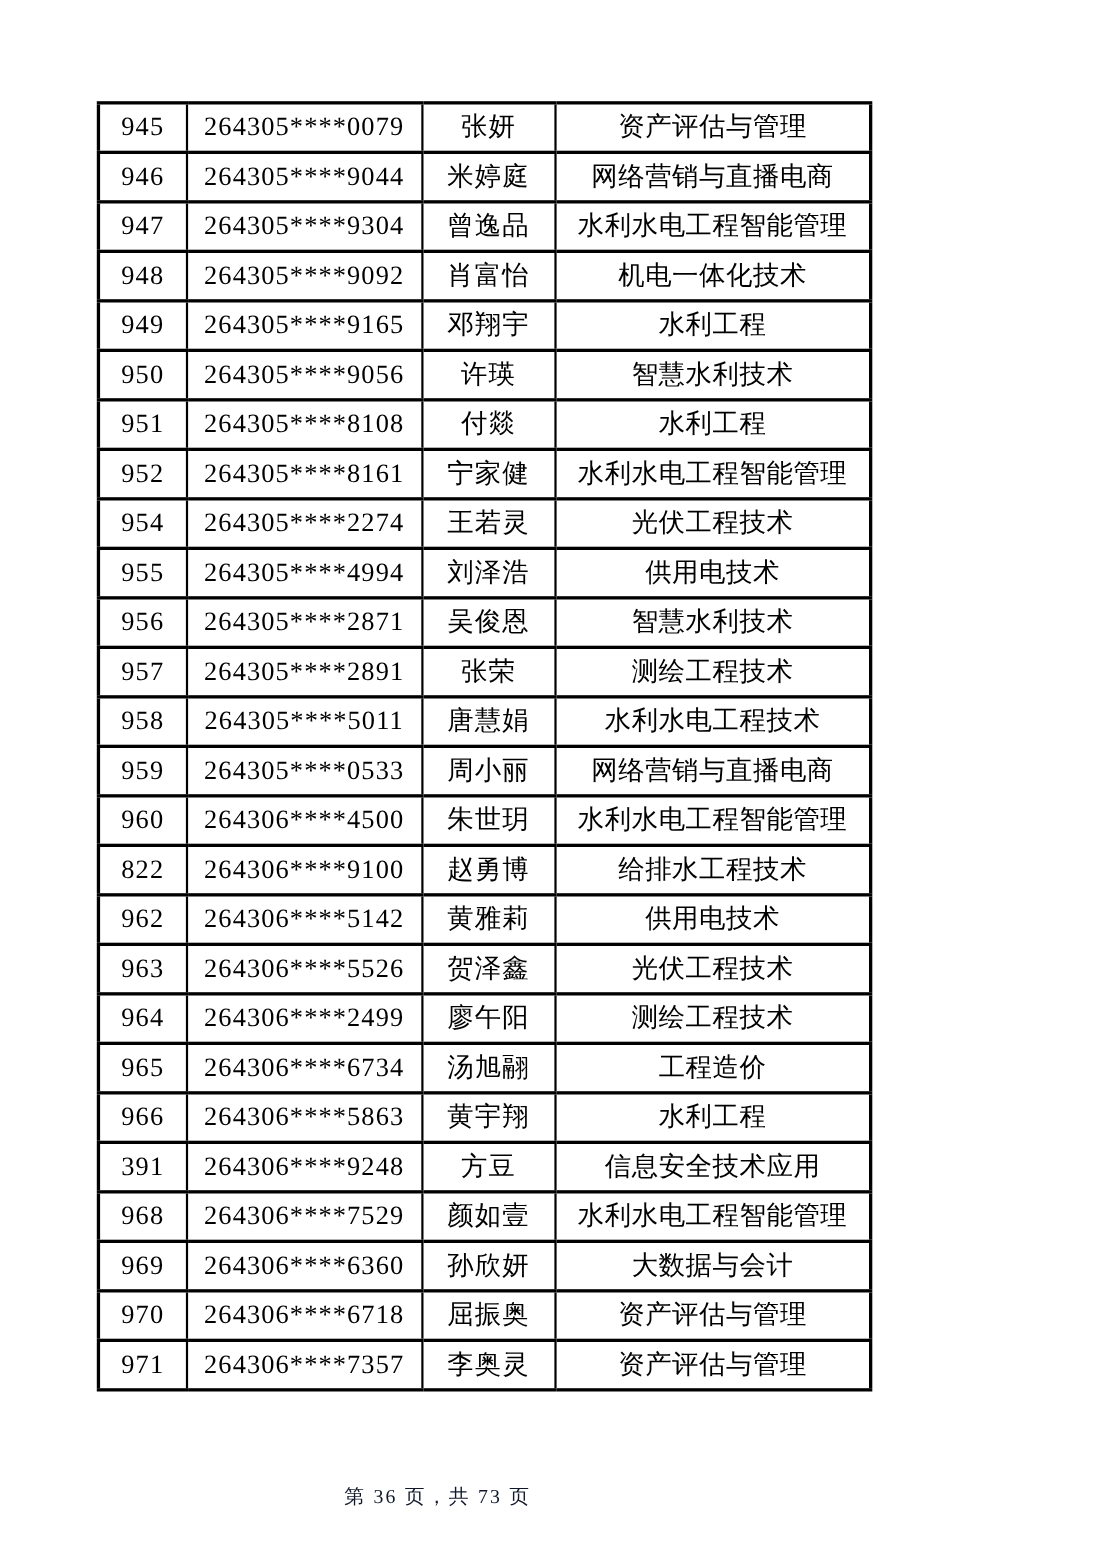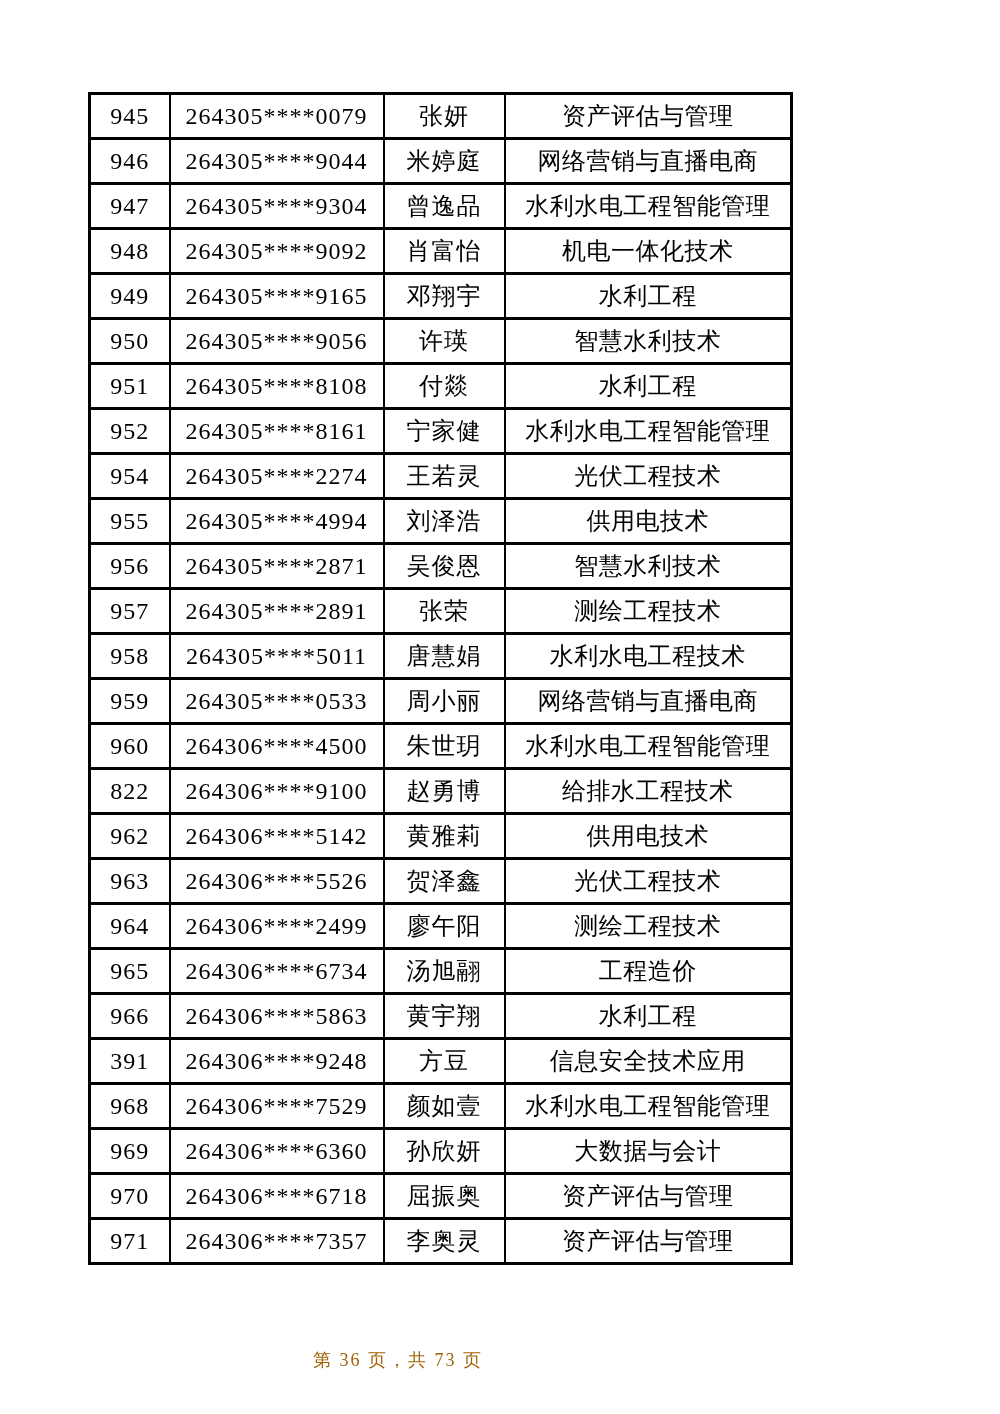--- a/index.html
+++ b/index.html
@@ -45,21 +45,21 @@
   td.col-name  { letter-spacing: 1px; margin-left: 12px; }
   td.col-major { letter-spacing: 0.5px; margin-left: 17px; }
   .footer {
     position: absolute;
     left: 0;
     width: 100%;
     top: 1348px;
     text-align: center;
     font-size: 18px;
     letter-spacing: 2px;
-    color: #a16207;
+    color: #0f172a;
   }
 </style>
 </head>
 <body>
 
 <div class="page">
 
   <table class="roster">
     <colgroup>
       <col style="width:80px">

